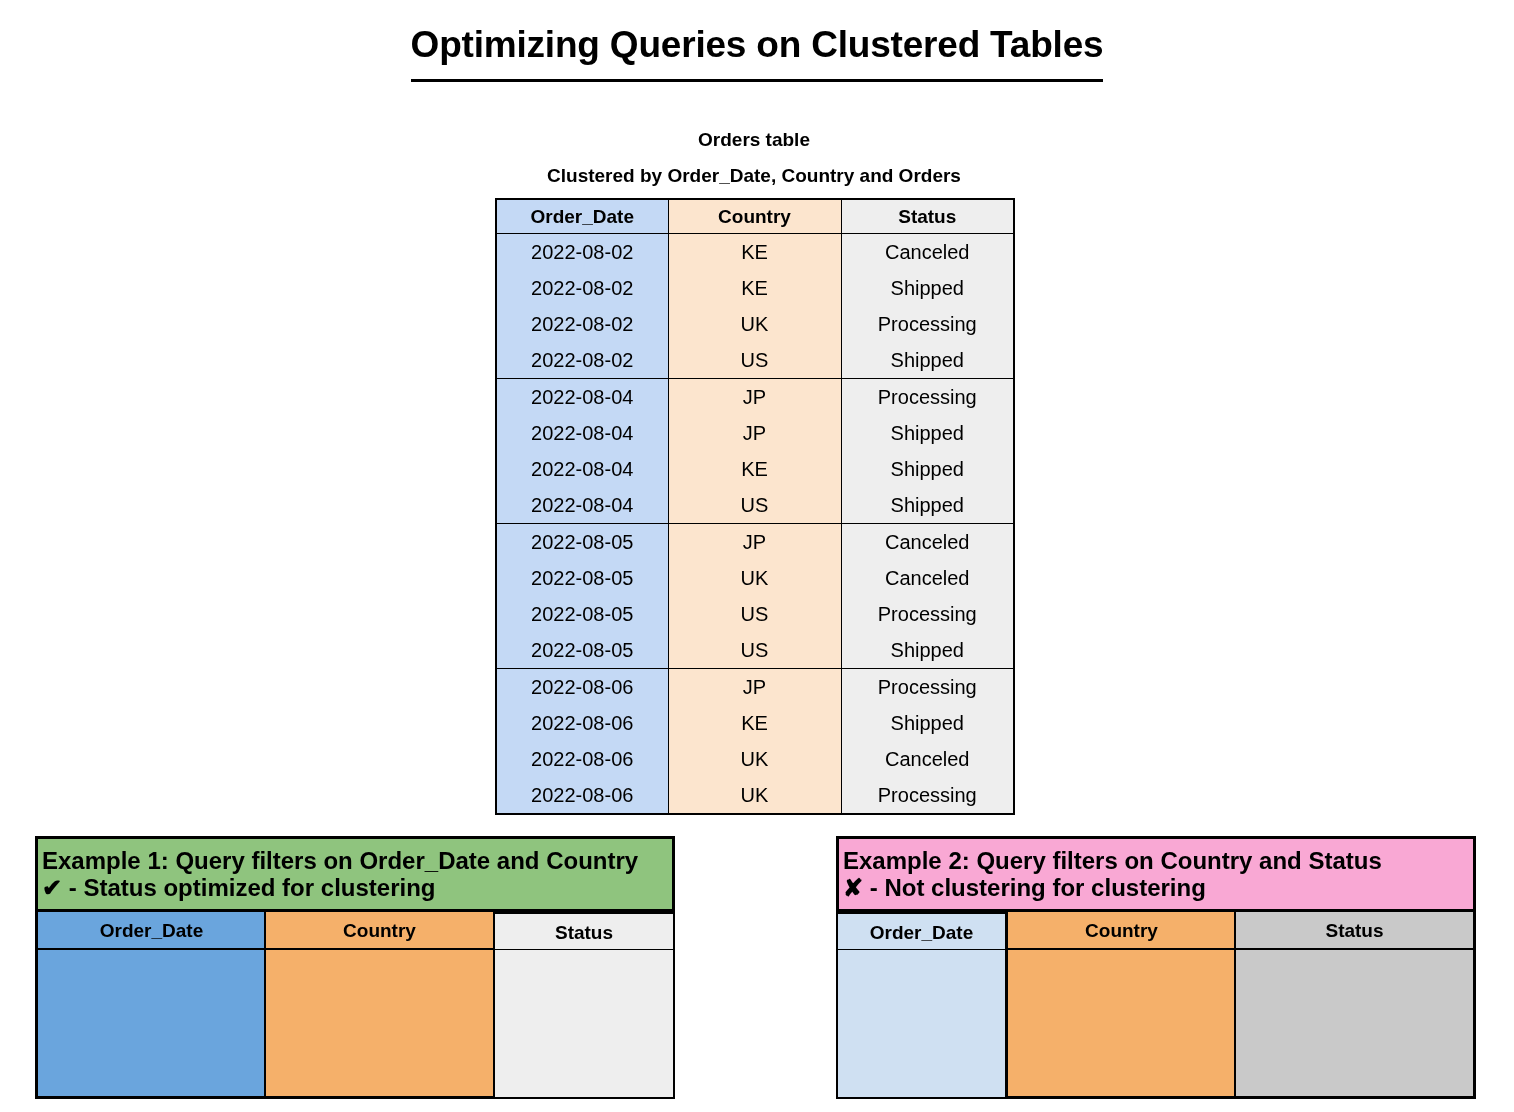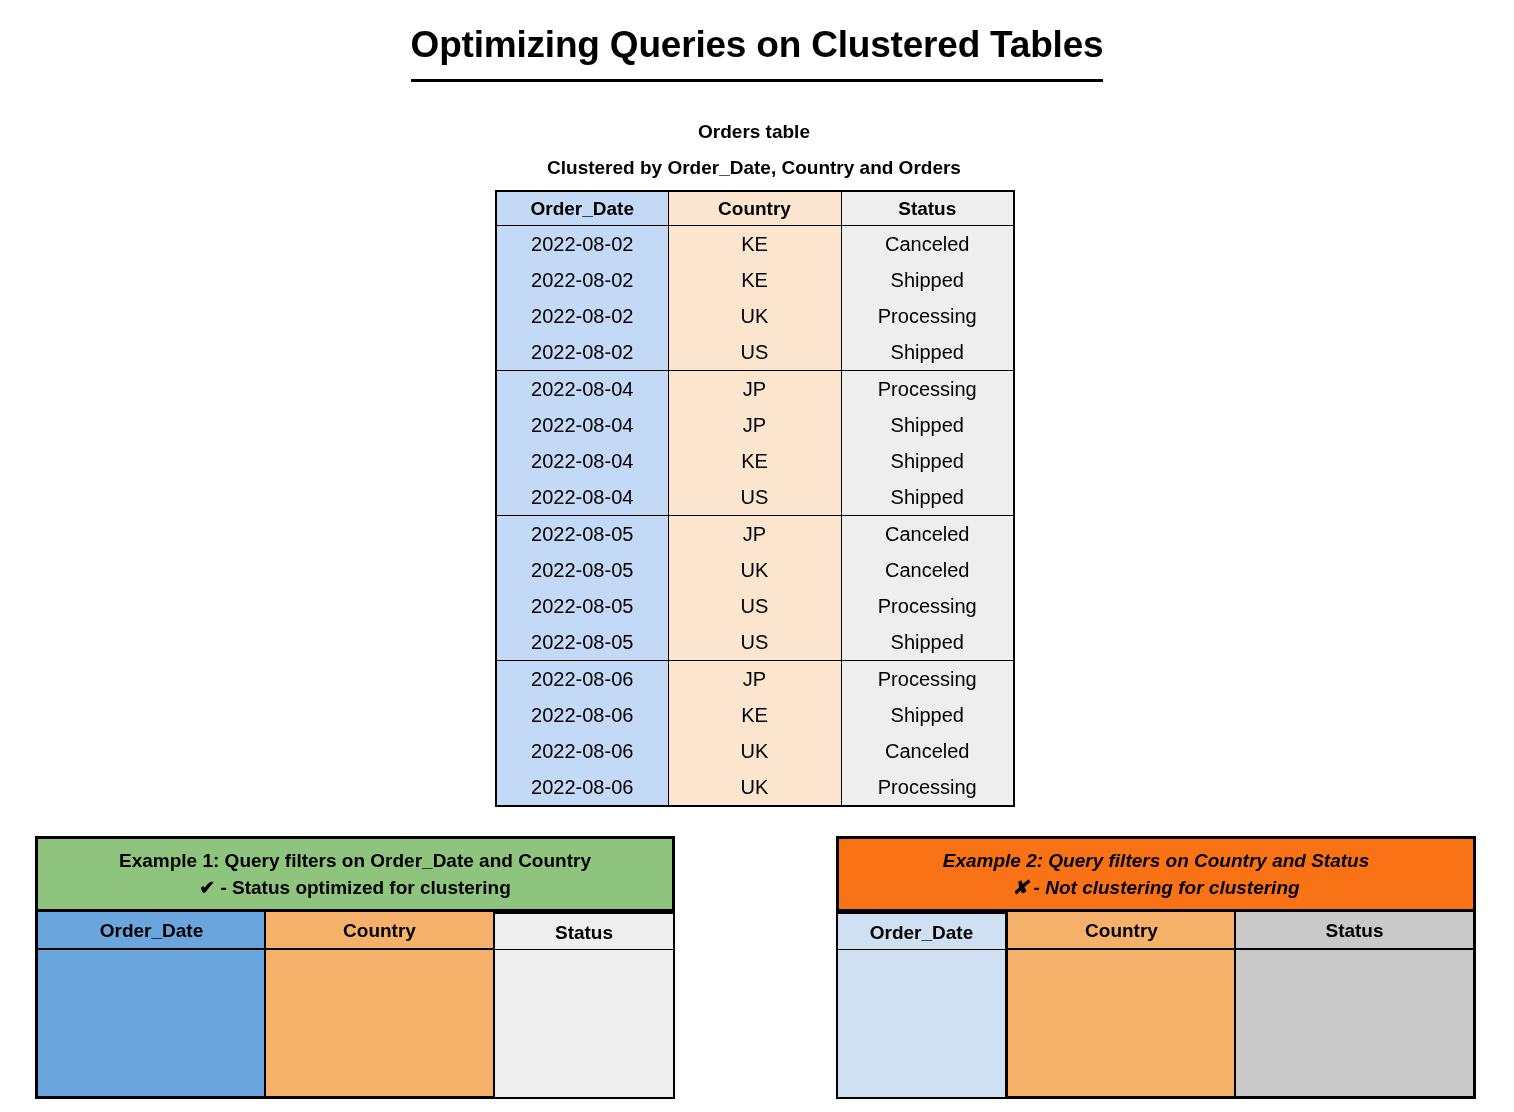--- a/index.html
+++ b/index.html
@@ -30,21 +30,21 @@
   #page-title .tx {
     display: inline-block;
     border-bottom: 3px solid #000;
     padding-bottom: 13px;
   }
 
   
   #orders-block {
     position: absolute;
     left: 495px;
-    top: 120px;
+    top: 128px;
     width: 518px;
   }
   .tbl-caption {
     text-align: center;
     font-weight: bold;
     font-size: 19px;
     line-height: 24px;
   }
   .tbl-caption.sub { margin-top: 12px; }
 
@@ -85,28 +85,27 @@
   .c-country-bg { background: #fce5ce; }
   .c-status-bg  { background: #eeeeee; }
 
   
   .example {
     position: absolute;
   }
   .ex-header {
     border: 3px solid #000;
     box-sizing: border-box;
-    text-align: center;
-    font-weight: bold;
-    font-size: 19px;
+    font-weight: bold;
+    font-size: 24px;
     line-height: 27px;
     padding: 8px 4px 8px 4px;
   }
   .ex-header.green { background: #8fc47e; }
-  .ex-header.red   { background: #f97316; font-style: italic; }
+  .ex-header.red   { background: #f9a8d4; }
   .ex-line { display: block; }
 
   .ex-body {
     position: relative;
   }
   .ex-cols {
     display: flex;
     align-items: flex-start;
   }
   .ex-col {

